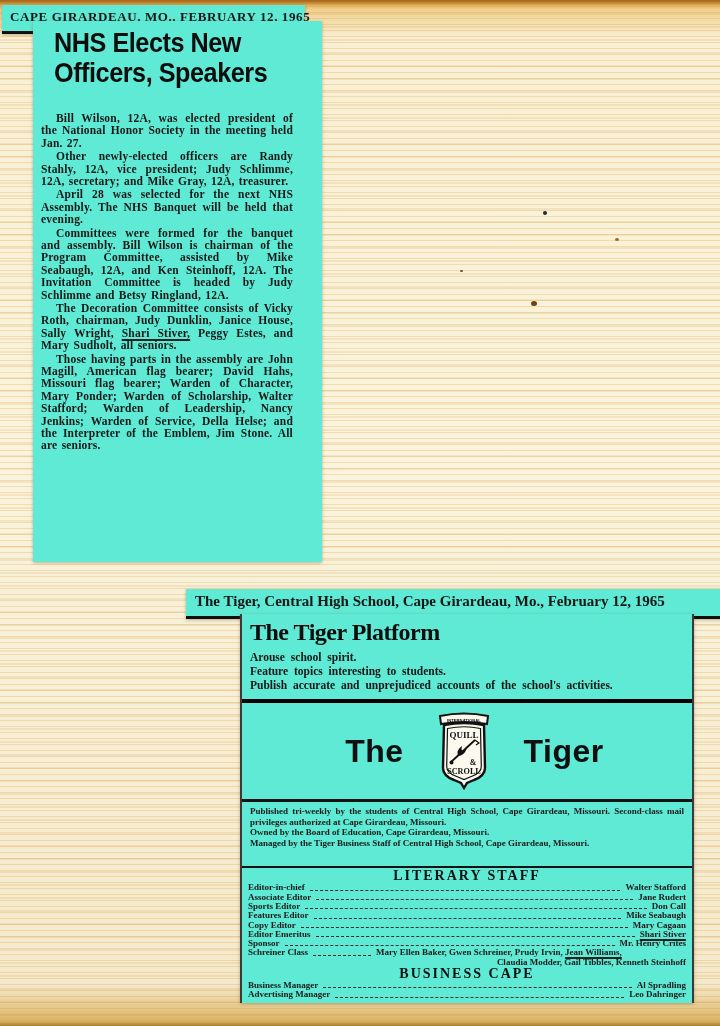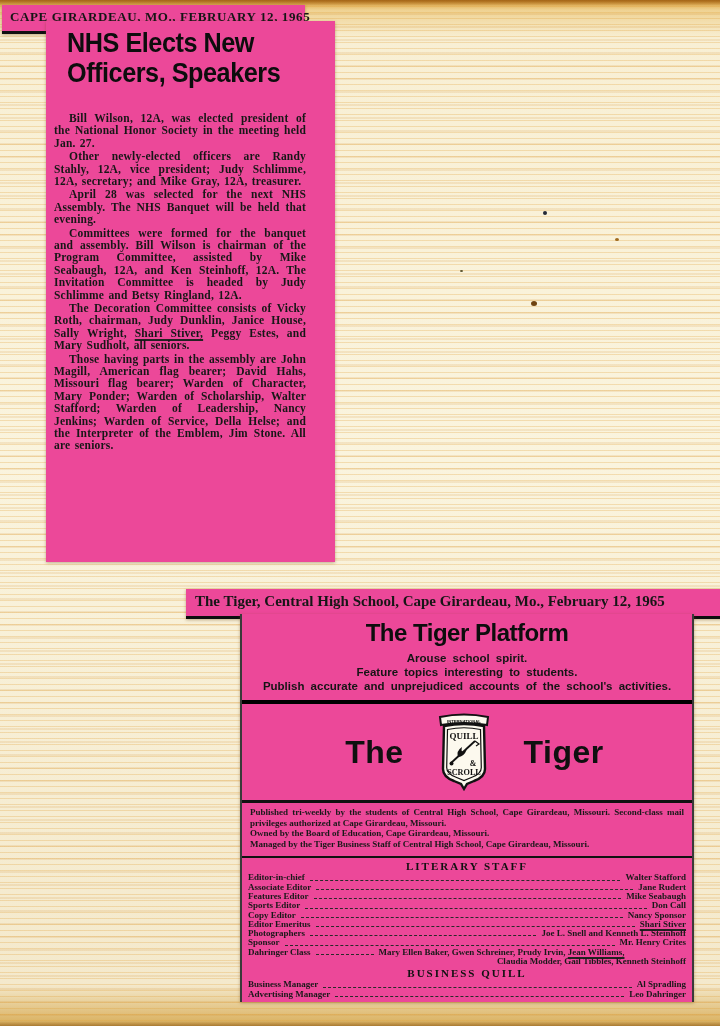--- a/index.html
+++ b/index.html
@@ -9,63 +9,63 @@
     background:
       repeating-linear-gradient(180deg, rgba(224,158,52,0.28) 0px 1px, rgba(250,243,219,0) 1px 6px),
       repeating-linear-gradient(180deg, rgba(205,130,30,0.14) 0px 2px, rgba(0,0,0,0) 2px 13px),
       linear-gradient(180deg,#d9982f 0px,#efd292 10px,#f8efd4 38px,#faf4de 45%,#f4e9cc 96%,#d8ad58 100%);
   }
   body::before{content:"";position:absolute;left:0;top:0;width:100%;height:6px;
     background:linear-gradient(180deg,rgba(146,84,16,.75),rgba(146,84,16,0));pointer-events:none;}
   body::after{content:"";position:absolute;left:0;bottom:0;width:100%;height:5px;
     background:linear-gradient(0deg,rgba(130,80,20,.55),rgba(130,80,20,0));pointer-events:none;}
 
-  .clip{position:absolute;background:#ec4899;box-shadow:0 1px 3px rgba(110,70,15,.4);color:#161616;}
+  .clip{position:absolute;background:#5eead4;box-shadow:0 1px 3px rgba(110,70,15,.4);color:#161616;}
 
   
   .strip-a{left:2px;top:5px;width:295px;height:22px;padding:4px 0 0 8px;
     border-bottom:3px solid #101010;
     font-weight:bold;font-size:13px;letter-spacing:.6px;white-space:nowrap;}
 
   
-  .article{left:46px;top:21px;width:289px;height:541px;overflow:hidden;}
+  .article{left:33px;top:21px;width:289px;height:541px;overflow:hidden;}
   .headline{margin:7px 4px 4px 21px;font-family:"Liberation Sans",sans-serif;font-weight:bold;
     font-size:28px;line-height:1.07;letter-spacing:-.5px;color:#0d0d0d;
     transform:scaleX(.9);transform-origin:left top;white-space:nowrap;}
   .body-col{margin:24px 7px 0 8px;width:252px;text-align:justify;
     font-weight:bold;font-size:11.5px;line-height:12.4px;letter-spacing:.2px;word-spacing:1.2px;color:#171717;}
   .body-col p{margin:0 0 1px 0;text-indent:15px;}
 
   .pen-underline{text-decoration:underline;text-decoration-thickness:1.5px;
     text-underline-offset:2px;text-decoration-color:#222;}
 
   
   .strip-c{left:186px;top:589px;width:534px;height:23px;padding:4px 0 0 9px;
     border-bottom:3px solid #0e0e0e;
     font-weight:bold;font-size:15px;white-space:nowrap;}
 
   
   .mast-clip{left:240px;top:614px;width:450px;border-left:2px solid #3a3a3a;border-right:2px solid #3a3a3a;
     padding-bottom:3px;}
-  .platform{padding:5px 8px 7px 8px;font-family:Liberation Sans, sans-serif;text-align:center;}
+  .platform{padding:5px 8px 7px 8px;font-family:Liberation Serif, serif;}
   .platform-title{font-size:24px;font-weight:bold;letter-spacing:-.5px;margin:0 0 4px 0;color:#0d0d0d;}
   .platform-line{font-size:11.5px;font-weight:bold;line-height:14px;word-spacing:3px;color:#151515;}
 
   .mast-box{border-top:4px solid #000;border-bottom:3px solid #111;height:96px;
     display:flex;align-items:center;justify-content:center;gap:30px;padding-left:15px;}
   .mast-word{font-family:"Liberation Sans",sans-serif;font-weight:bold;font-size:32px;color:#101010;letter-spacing:.5px;}
   .emblem{width:60px;height:82px;}
 
-  .pubinfo{padding:4px 8px 7px 8px;border-bottom:2px solid #111;
+  .pubinfo{padding:4px 8px 18px 8px;border-bottom:2px solid #111;
     font-weight:bold;font-size:9px;line-height:10.6px;color:#191919;}
   .pubinfo p{margin:0;text-align:justify;}
   .pubinfo p.noj{text-align:left;}
 
   .staff{padding:1px 6px 0 6px;}
-  .staff-heading{text-align:center;font-weight:bold;font-size:11px;letter-spacing:2px;
+  .staff-heading{text-align:center;font-weight:bold;font-size:14px;letter-spacing:2px;
     line-height:12px;margin:1px 0;color:#111;}
   .srow{display:flex;align-items:flex-end;font-weight:bold;font-size:9px;line-height:9.3px;color:#191919;}
   .srow .role{white-space:nowrap;}
   .srow .leader{flex:1 1 auto;border-bottom:1.6px dashed #2a2a2a;margin:0 5px 2px 5px;height:0;}
   .srow .leader-short{flex:0 0 58px;border-bottom:1.6px dashed #2a2a2a;margin:0 5px 2px 5px;height:0;}
   .srow .name{white-space:nowrap;}
   .srow-cont{font-weight:bold;font-size:9px;line-height:9.3px;padding-left:52px;color:#191919;text-align:right;}
 
   
   .speck{position:absolute;border-radius:50%;}
@@ -148,58 +148,53 @@
         <span class="role">Editor-in-chief</span>
         <span class="leader"></span>
         <span class="name">Walter Stafford</span>
       </div>
     <div class="srow">
         <span class="role">Associate Editor</span>
         <span class="leader"></span>
         <span class="name">Jane Rudert</span>
       </div>
     <div class="srow">
+        <span class="role">Sports Editor</span>
+        <span class="leader"></span>
+        <span class="name">Don Call</span>
+      </div>
+    <div class="srow">
         <span class="role">Features Editor</span>
         <span class="leader"></span>
         <span class="name">Mike Seabaugh</span>
       </div>
     <div class="srow">
-        <span class="role">Sports Editor</span>
-        <span class="leader"></span>
-        <span class="name">Don Call</span>
-      </div>
-    <div class="srow">
         <span class="role">Copy Editor</span>
         <span class="leader"></span>
-        <span class="name">Nancy Sponsor</span>
+        <span class="name">Mary Cagaan</span>
       </div>
     <div class="srow">
         <span class="role">Editor Emeritus</span>
         <span class="leader"></span>
         <span class="name pen-underline">Shari Stiver</span>
       </div>
     <div class="srow">
-        <span class="role">Photographers</span>
-        <span class="leader"></span>
-        <span class="name">Joe L. Snell and Kenneth L. Steinhoff</span>
-      </div>
-    <div class="srow">
         <span class="role">Sponsor</span>
         <span class="leader"></span>
         <span class="name">Mr. Henry Crites</span>
       </div>
 
     <div class="srow">
-      <span class="role">Dahringer Class</span>
+      <span class="role">Schreiner Class</span>
       <span class="leader-short"></span>
       <span class="name"><span>Mary Ellen Baker, Gwen Schreiner, Prudy Irvin, </span><span class="pen-underline">Jean Williams,</span></span>
     </div>
     <div class="srow-cont">Claudia Modder, Gail Tibbles, Kenneth Steinhoff</div>
 
-    <div class="staff-heading">BUSINESS QUILL</div>
+    <div class="staff-heading">BUSINESS CAPE</div>
 
     <div class="srow">
         <span class="role">Business Manager</span>
         <span class="leader"></span>
         <span class="name">Al Spradling</span>
       </div>
     <div class="srow">
         <span class="role">Advertising Manager</span>
         <span class="leader"></span>
         <span class="name">Leo Dahringer</span>

